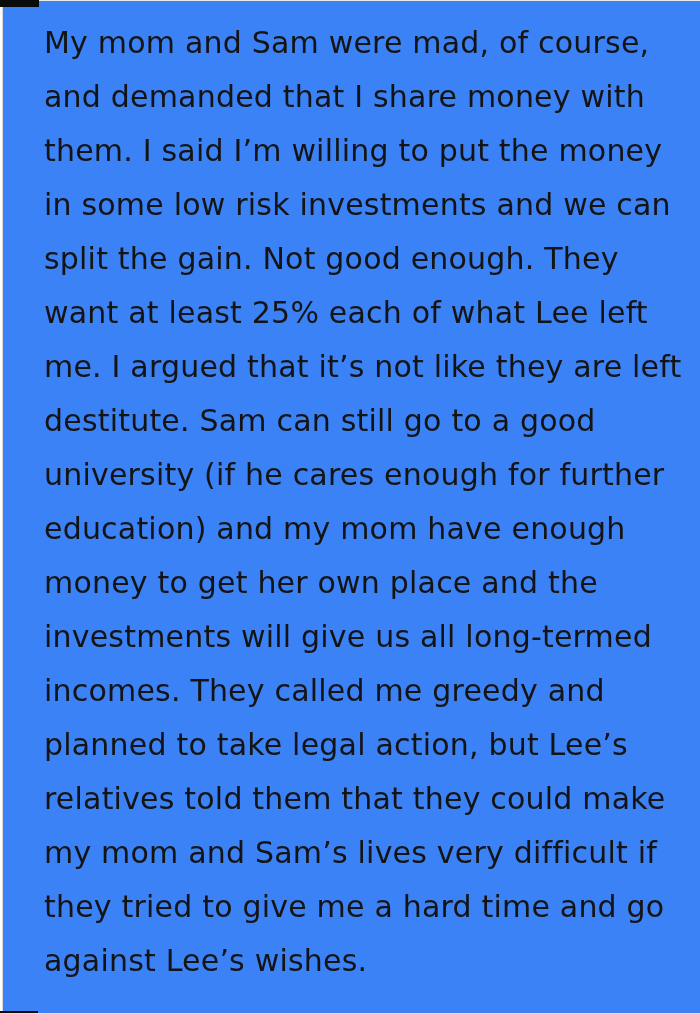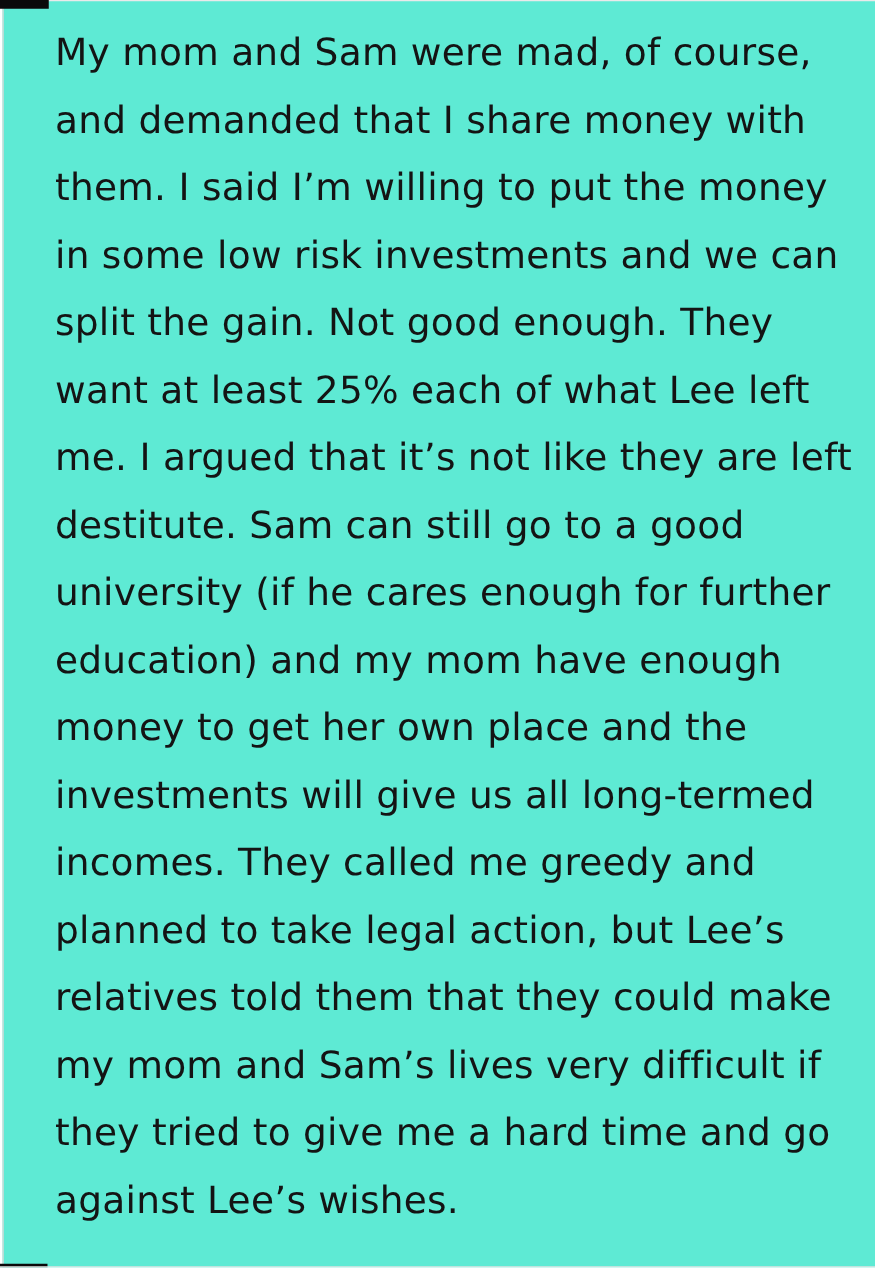--- a/index.html
+++ b/index.html
@@ -15,21 +15,21 @@
     background: #ffffff;
     font-family: "DejaVu Sans", "Liberation Sans", sans-serif;
   }
   
   .quote-panel {
     position: absolute;
     left: 2px;
     top: 0;
     width: 698px;
     height: 1014px;
-    background: #5eead4;
+    background: #3b82f6;
     border-left: 1px solid #d9d9d9;
     border-top: 1px solid #eaeaea;
     box-sizing: border-box;
   }
   
   .bottom-hairline {
     position: absolute;
     left: 0;
     top: 1013px;
     width: 700px;

